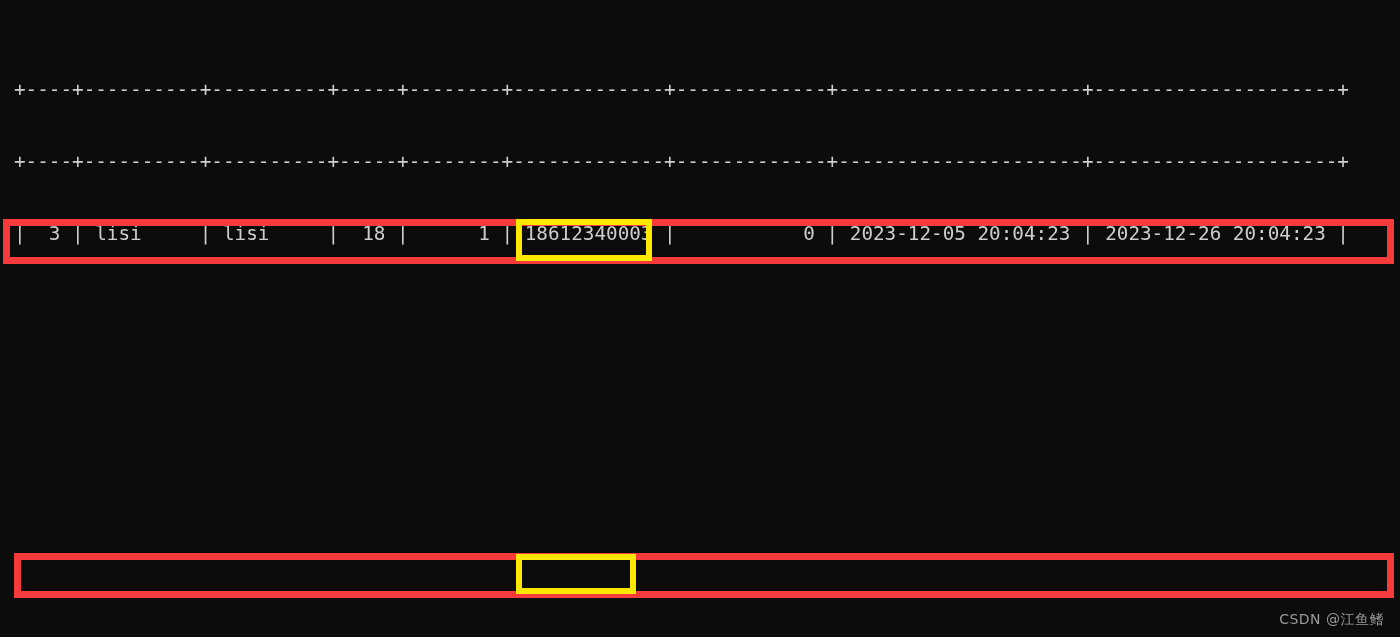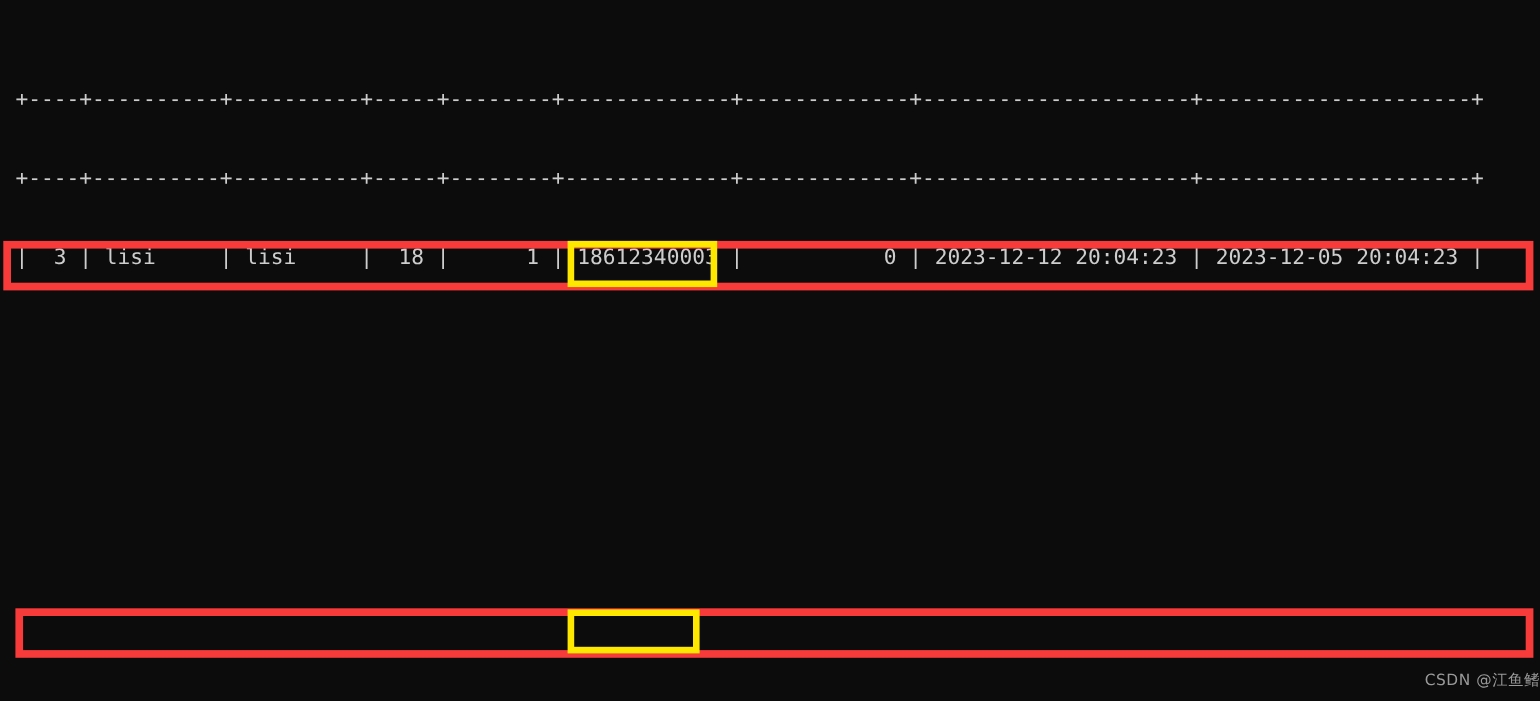--- a/index.html
+++ b/index.html
@@ -49,38 +49,38 @@
     position: absolute;
     border: 6px solid #ffe800;
     box-sizing: border-box;
     pointer-events: none;
   }
   #yellow-box-1 { left: 516px; top: 219px; width: 136px; height: 42px; }
   #yellow-box-2 { left: 516px; top: 554px; width: 120px; height: 40px; }
 
   .watermark {
     position: absolute;
-    right: 0;
+    right: 16px;
     bottom: 6px;
     font-family: "DejaVu Sans", "Liberation Sans", sans-serif;
     font-size: 14px;
     color: #9a9a9a;
     letter-spacing: 0.5px;
   }
 </style>
 </head>
 <body>
 
 <div id="screen">
 
   <div class="term">
 
     <div class="line">+----+----------+----------+-----+--------+-------------+-------------+---------------------+---------------------+</div>
     <div class="line">+----+----------+----------+-----+--------+-------------+-------------+---------------------+---------------------+</div>
-    <div class="line">|  3 | lisi     | lisi     |  18 |      1 | 18612340003 |           0 | 2023-12-12 20:04:23 | 2023-12-05 20:04:23 |</div>
+    <div class="line">|  3 | lisi     | lisi     |  18 |      1 | 18612340003 |           0 | 2023-12-05 20:04:23 | 2023-12-26 20:04:23 |</div>
     
     
     
     
     
     
     
     
     
     

